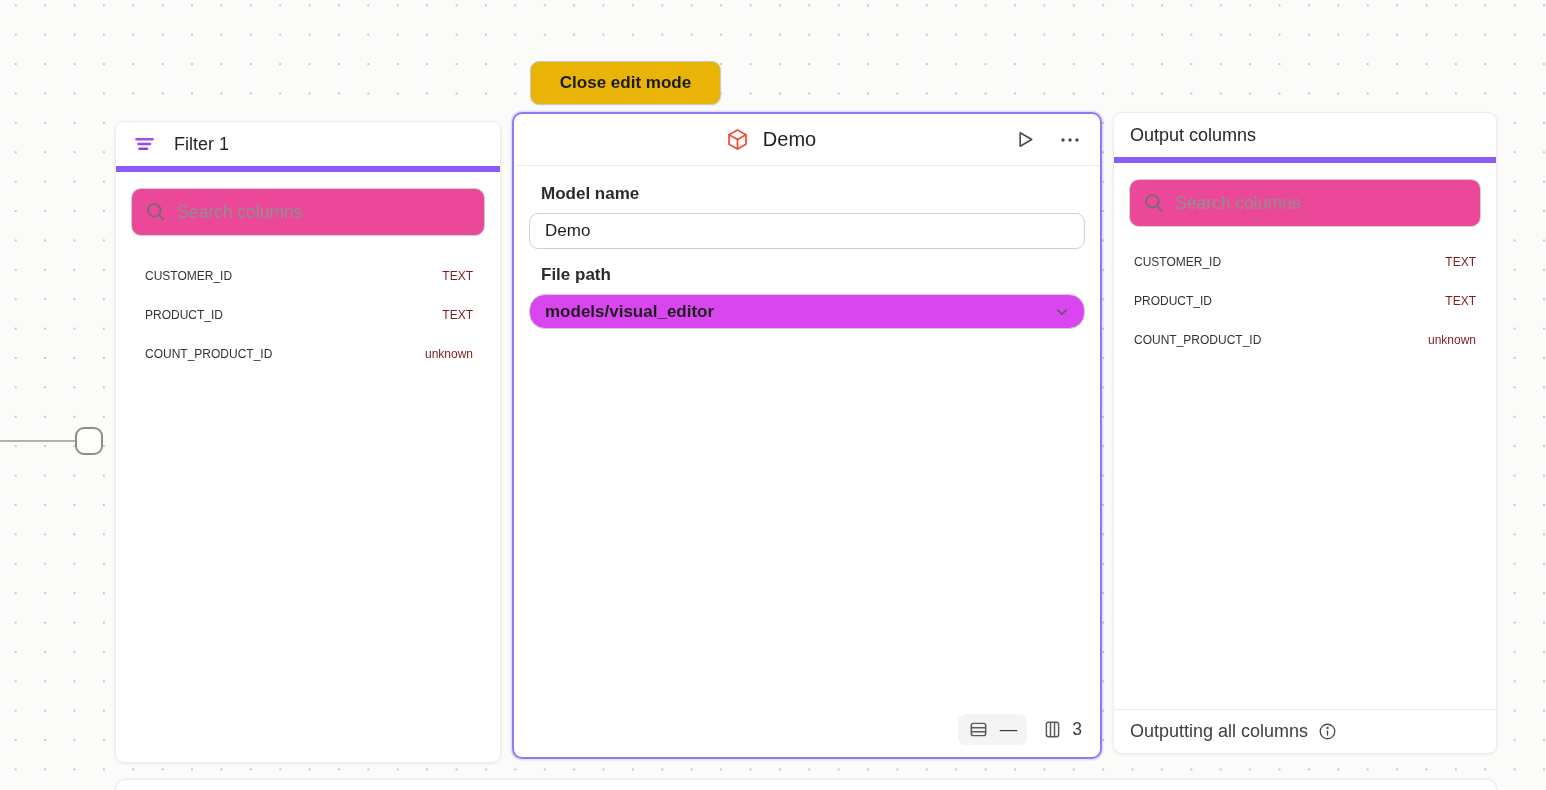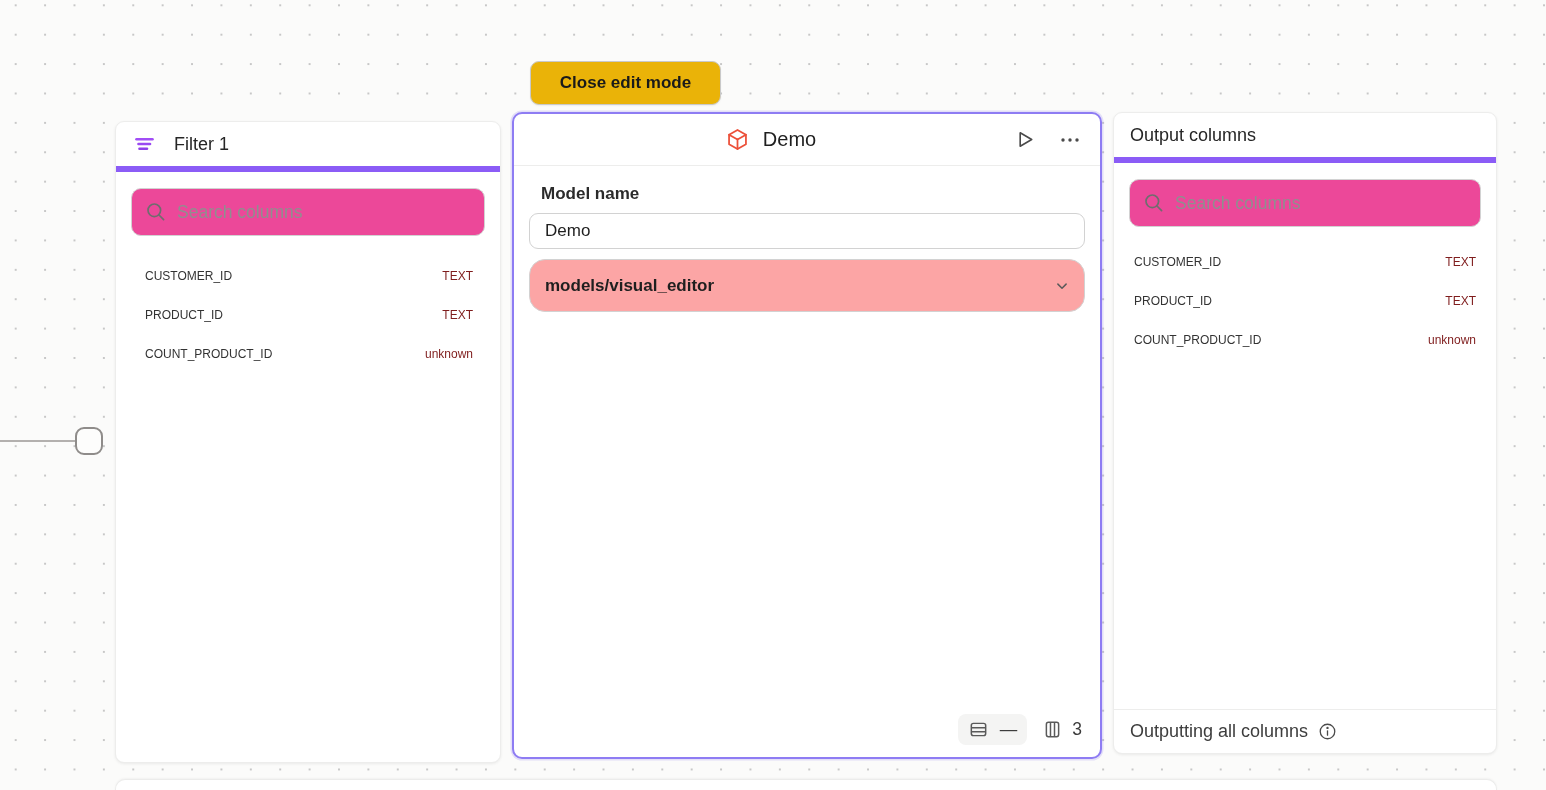--- a/index.html
+++ b/index.html
@@ -89,24 +89,24 @@
   .demo-body { padding:12px 15px; position:relative; flex:1; }
   .field-label {
     font-size:17px; font-weight:600; color:#2b2b2b; margin:6px 12px 9px;
   }
   .text-input {
     width:100%; height:36px; border:1px solid #d2d2d2; border-radius:9px;
     padding:0 15px; font-family:inherit; font-size:17px; font-weight:500;
     color:#1f1f1f; outline:none; margin-bottom:10px; background:#fff;
   }
   .select-input {
-    width:100%; height:53px; border:1px solid #d2d2d2; border-radius:16px;
+    width:100%; height:35px; border:1px solid #d2d2d2; border-radius:16px;
     padding:0 13px 0 15px; display:flex; align-items:center;
     justify-content:space-between; font-size:17px; font-weight:600;
-    color:#1f1f1f; background:#fca5a5; cursor:pointer;
+    color:#1f1f1f; background:#d946ef; cursor:pointer;
   }
   .demo-stats {
     position:absolute; right:18px; bottom:12px;
     display:flex; align-items:center; gap:15px;
   }
   .stat-pill {
     background:#f4f4f3; border-radius:8px; height:31px; padding:0 10px;
     display:flex; align-items:center; gap:11px; cursor:pointer; border:none;
     font-family:inherit;
   }
@@ -208,20 +208,21 @@
           </svg>
         </span>
       </button>
     </div>
   </header>
 
   <div class="demo-body">
     <div class="field-label">Model name</div>
     <input class="text-input" type="text" value="Demo" style="">
 
+    <div class="field-label">File path</div>
     <div class="select-input">
       <span>models/visual_editor</span>
       <span>
         <svg width="18" height="18" viewBox="0 0 24 24" fill="none" stroke="#5a5a5a" stroke-width="2" stroke-linecap="round" stroke-linejoin="round">
           <path d="M6.5 9.5l5.5 5.5 5.5-5.5"></path>
         </svg>
       </span>
     </div>
 
     <div class="demo-stats">

